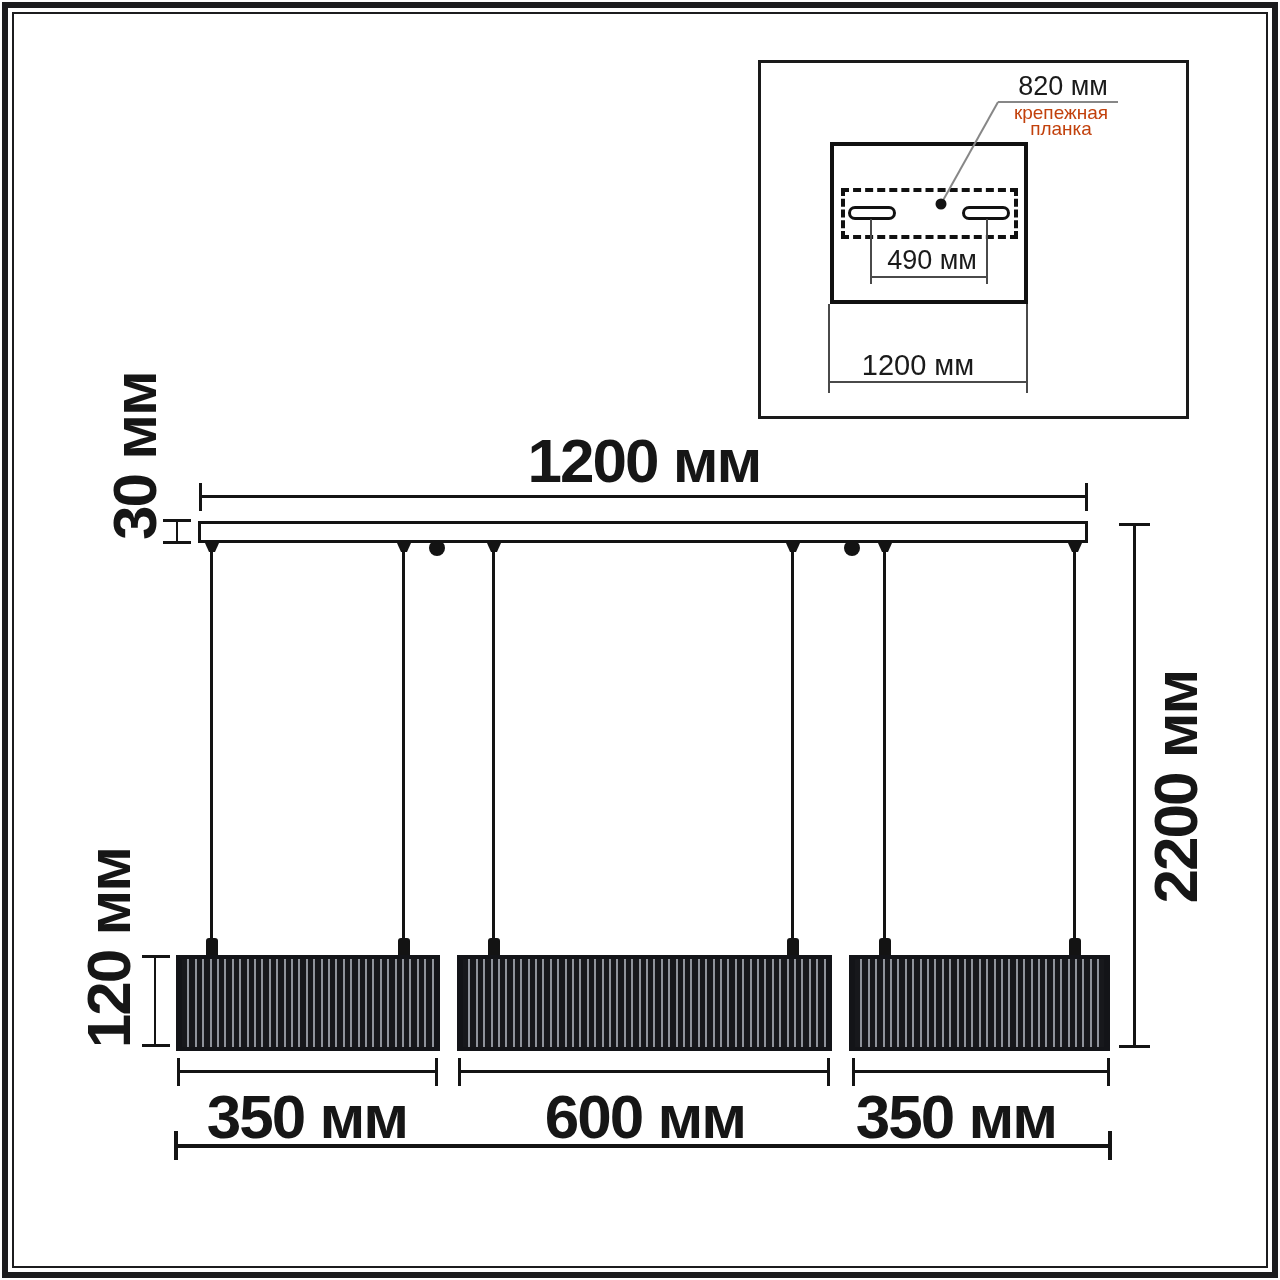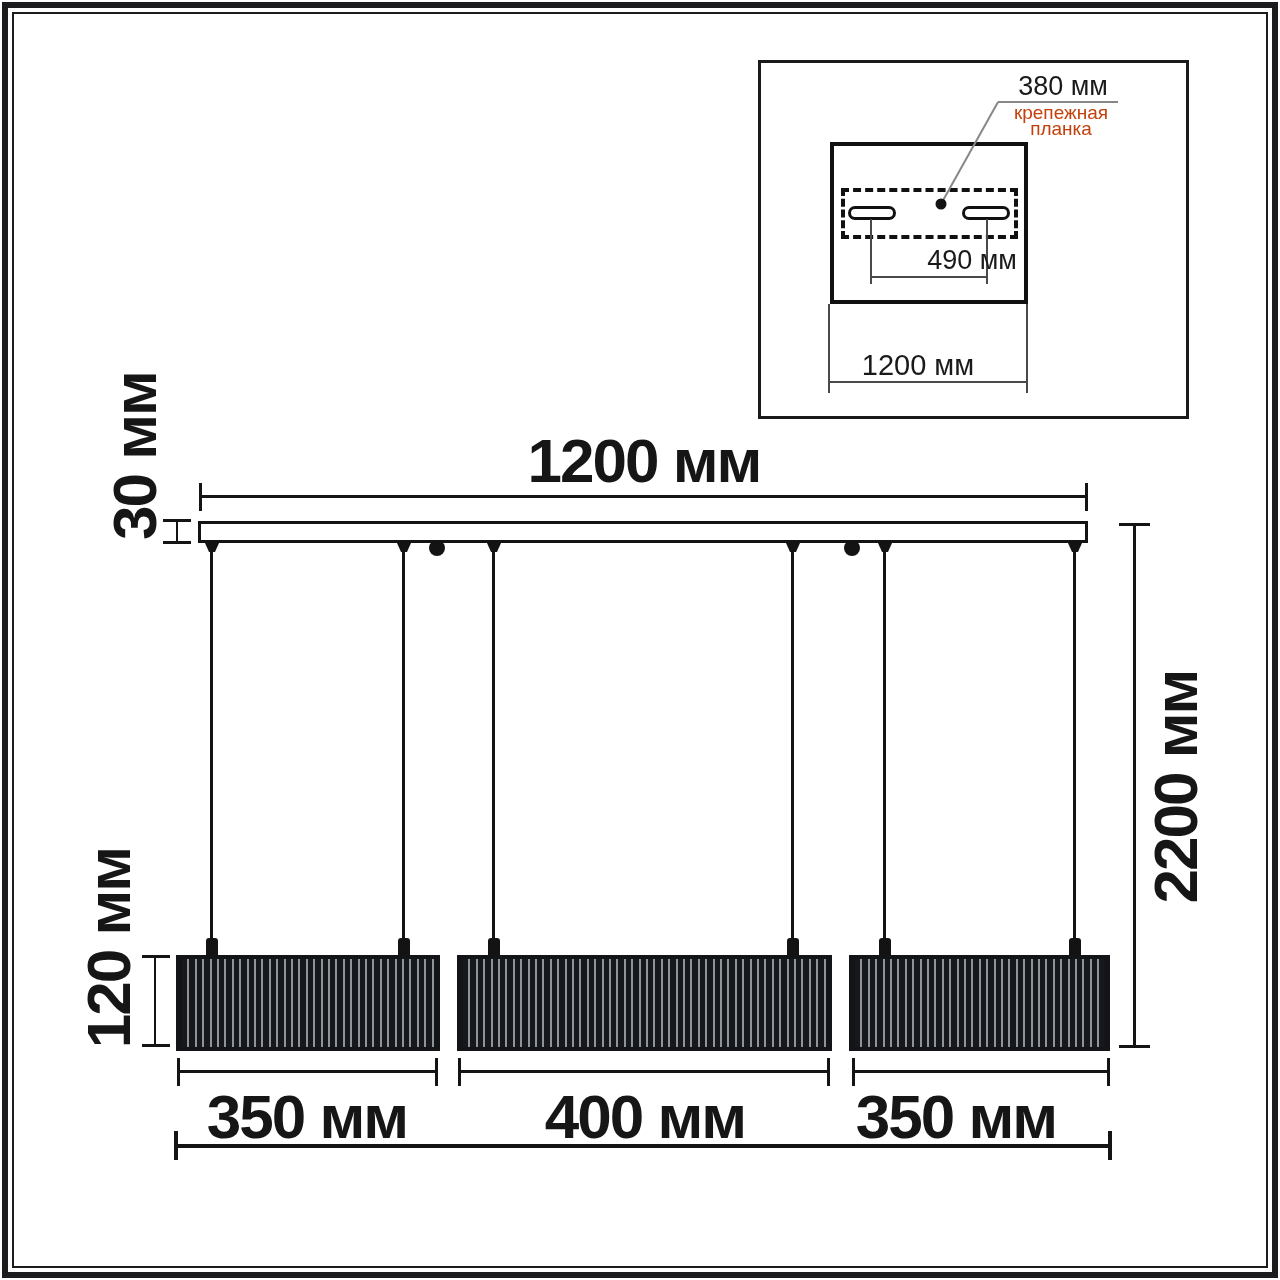--- a/index.html
+++ b/index.html
@@ -53,28 +53,28 @@
   <div class="abs plate-dashed"></div>
   <div class="abs slot" style="left:848px;top:206px;"></div>
   <div class="abs slot" style="left:962px;top:206px;"></div>
 
   <svg class="abs" style="left:758px;top:60px;" width="431" height="359" viewBox="0 0 431 359">
     <line x1="183" y1="144" x2="240" y2="42" stroke="#878787" stroke-width="2"></line>
     <line x1="240" y1="42" x2="360" y2="42" stroke="#878787" stroke-width="2"></line>
     <circle cx="183" cy="144" r="5.5" fill="#131313"></circle>
   </svg>
 
-  <div class="abs inset-label" style="left:983px;top:72px;width:160px;">380 мм</div>
+  <div class="abs inset-label" style="left:983px;top:72px;width:160px;">820 мм</div>
   <div class="abs plate-name" style="left:961px;top:105px;width:200px;">крепежная
 планка</div>
 
   <div class="abs inset-dimline" style="left:870px;top:219px;width:2px;height:65px;"></div>
   <div class="abs inset-dimline" style="left:986px;top:219px;width:2px;height:65px;"></div>
   <div class="abs inset-dimline" style="left:870px;top:276px;width:118px;height:2px;"></div>
-  <div class="abs inset-label" style="left:892px;top:246px;width:160px;">490 мм</div>
+  <div class="abs inset-label" style="left:852px;top:246px;width:160px;">490 мм</div>
 
   <div class="abs inset-dimline" style="left:828px;top:304px;width:2px;height:89px;"></div>
   <div class="abs inset-dimline" style="left:1026px;top:304px;width:2px;height:89px;"></div>
   <div class="abs inset-dimline" style="left:828px;top:381px;width:200px;height:2px;"></div>
   <div class="abs inset-label" style="left:828px;top:350px;width:180px;font-size:29px;">1200 мм</div>
 
   <div class="abs dim-label" style="left:394px;top:430px;width:500px;">1200 мм</div>
   <div class="abs hline" style="left:200px;top:495px;width:888px;"></div>
   <div class="abs tickv" style="left:199px;top:483px;"></div>
   <div class="abs tickv" style="left:1085px;top:483px;"></div>
@@ -114,20 +114,20 @@
   <div class="abs hline" style="left:459px;top:1070px;width:370px;"></div>
   <div class="abs hline" style="left:853px;top:1070px;width:256px;"></div>
   <div class="abs tickv" style="left:177px;top:1058px;"></div>
   <div class="abs tickv" style="left:435px;top:1058px;"></div>
   <div class="abs tickv" style="left:458px;top:1058px;"></div>
   <div class="abs tickv" style="left:827px;top:1058px;"></div>
   <div class="abs tickv" style="left:852px;top:1058px;"></div>
   <div class="abs tickv" style="left:1107px;top:1058px;"></div>
 
   <div class="abs dim-label" style="left:147px;top:1086px;width:320px;">350 мм</div>
-  <div class="abs dim-label" style="left:485px;top:1086px;width:320px;">400 мм</div>
+  <div class="abs dim-label" style="left:485px;top:1086px;width:320px;">600 мм</div>
   <div class="abs dim-label" style="left:796px;top:1086px;width:320px;">350 мм</div>
 
   <div class="abs hline" style="left:176px;top:1144px;width:934px;height:4px;"></div>
   <div class="abs tickv" style="left:174px;top:1131px;width:4px;height:29px;"></div>
   <div class="abs tickv" style="left:1108px;top:1131px;width:4px;height:29px;"></div>
 
 </div>
 
 </body></html>

